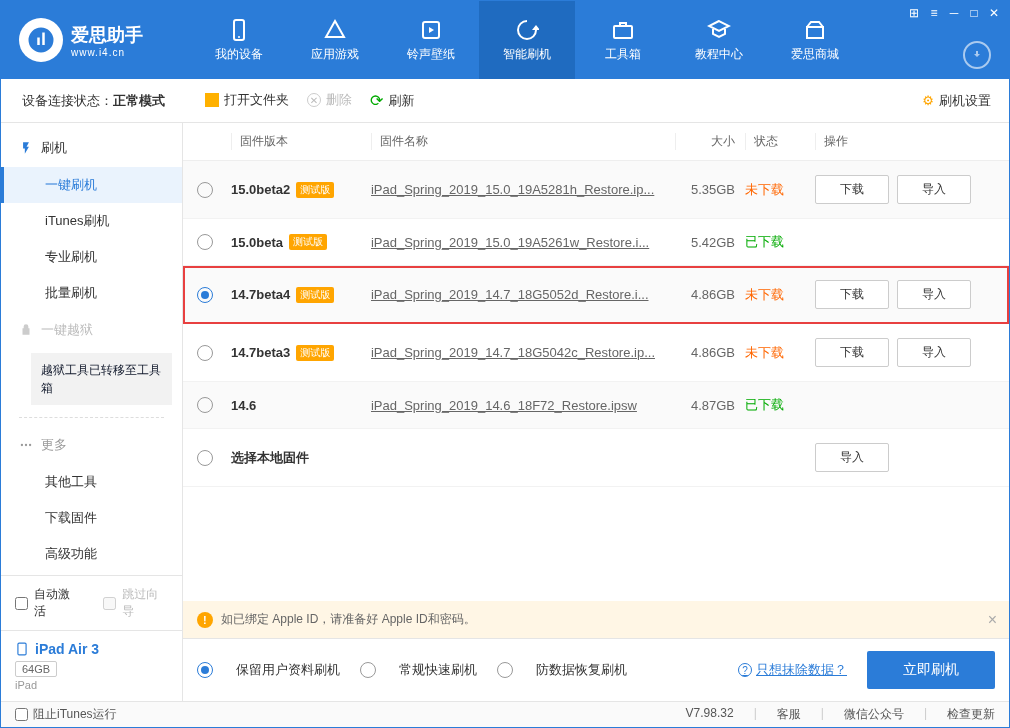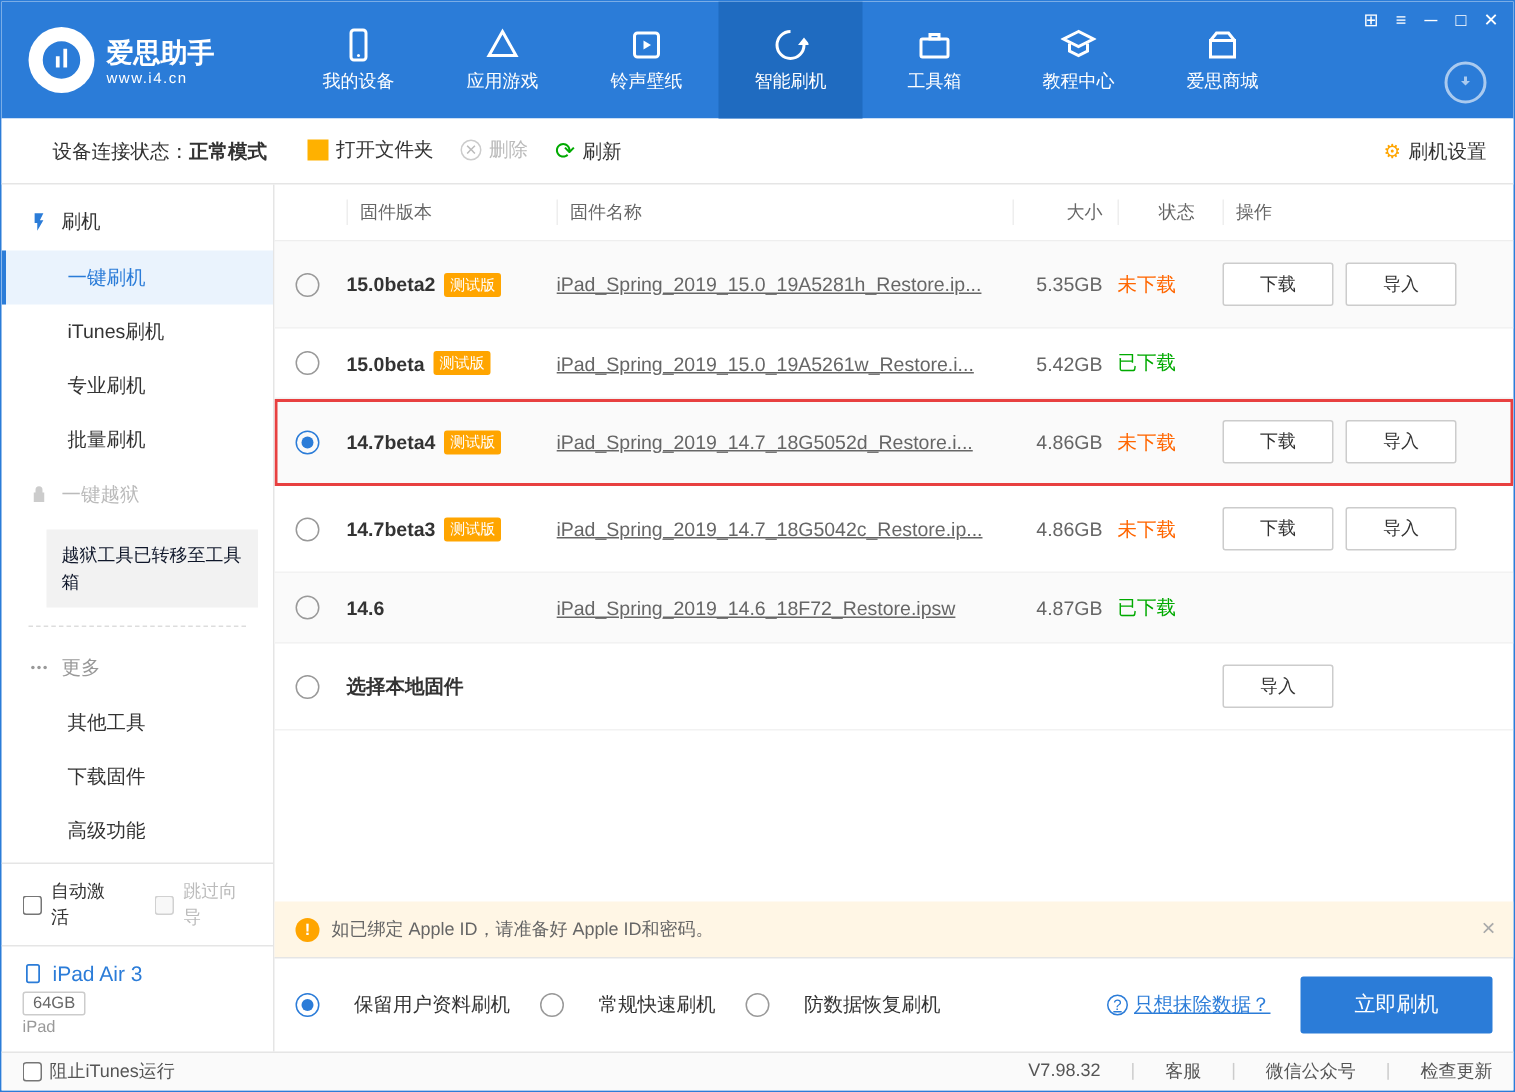--- a/index.html
+++ b/index.html
@@ -17,21 +17,21 @@
 .nav-item { width: 96px; display: flex; flex-direction: column; align-items: center; justify-content: center; color: #fff; cursor: pointer; gap: 4px; }
 .nav-item.active { background: #1f6bc0; }
 .nav-item svg { width: 24px; height: 24px; fill: #fff; }
 .nav-item span { font-size: 12px; }
 .win-controls { position: absolute; top: 0; right: 0; display: flex; gap: 2px; padding: 4px 6px; }
 .win-controls span { color: #fff; width: 18px; height: 16px; display: flex; align-items: center; justify-content: center; cursor: pointer; font-size: 12px; }
 .header-circle { position: absolute; right: 18px; top: 40px; width: 28px; height: 28px; border: 2px solid rgba(255,255,255,.6); border-radius: 50%; display: flex; align-items: center; justify-content: center; }
 
 
 .toolbar { height: 44px; background: #fff; display: flex; align-items: center; border-bottom: 1px solid #e5e5e5; }
-.conn-status { width: 190px; padding-left: 34px; font-size: 13px; }
+.conn-status { width: 190px; padding-left: 21px; font-size: 13px; }
 .conn-status b { font-weight: bold; }
 .tool-actions { display: flex; align-items: flex-start; gap: 18px; padding-left: 14px; flex: 1; }
 .tool-btn { display: flex; align-items: center; gap: 5px; cursor: pointer; font-size: 13px; }
 .tool-btn.disabled { color: #bbb; }
 .sq-icon { width: 14px; height: 14px; background: #ffb100; }
 .settings-btn { margin-left: auto; margin-right: 18px; display: flex; align-items: center; gap: 5px; cursor: pointer; font-size: 13px; }
 .gear { color: #ffa500; }
 
 
 .body { display: flex; height: calc(100% - 78px - 44px - 26px); }
@@ -40,32 +40,32 @@
 .side-head { display: flex; align-items: center; gap: 8px; padding: 10px 18px; cursor: pointer; }
 .side-head svg { width: 14px; height: 14px; }
 .side-item { padding: 9px 18px 9px 44px; cursor: pointer; font-size: 13px; }
 .side-item.active { background: #eaf3fd; color: #2b7cd8; border-left: 3px solid #2b7cd8; padding-left: 41px; }
 .side-note { margin: 4px 10px 4px 30px; background: #f2f2f2; padding: 8px 10px; font-size: 12px; color: #0f172a; line-height: 1.5; }
 .side-divider { border-top: 1px dashed #ddd; margin: 8px 18px; }
 
 .side-bottom { margin-top: auto; border-top: 1px solid #e5e5e5; }
 .chk-row { display: flex; align-items: center; gap: 6px; padding: 10px 14px; font-size: 12px; }
 .device-box { border-top: 1px solid #e5e5e5; padding: 10px 14px; }
-.device-name { color: #2b7cd8; font-weight: normal; font-size: 14px; display: flex; align-items: center; gap: 6px; }
+.device-name { color: #2b7cd8; font-weight: bold; font-size: 14px; display: flex; align-items: center; gap: 6px; }
 .device-badge { display: inline-block; border: 1px solid #ccc; border-radius: 2px; padding: 1px 6px; font-size: 11px; color: #666; margin-top: 4px; }
 .device-sub { color: #999; font-size: 11px; margin-top: 2px; }
 
 
 .main { flex: 1; display: flex; flex-direction: column; position: relative; }
 .col-headers { display: flex; padding: 10px 14px; border-bottom: 1px solid #eee; color: #666; font-size: 12px; }
 .col-headers .c1 { width: 34px; }
 .col-headers .c2 { width: 140px; border-left: 1px solid #eee; padding-left: 8px; }
 .col-headers .c3 { flex: 1; border-left: 1px solid #eee; padding-left: 8px; }
 .col-headers .c4 { width: 70px; border-left: 1px solid #eee; padding-left: 8px; text-align: right; padding-right: 10px;}
-.col-headers .c5 { width: 70px; border-left: 1px solid #eee; padding-left: 8px; text-align: center; }
+.col-headers .c5 { width: 70px; border-left: 1px solid #eee; padding-left: 8px; }
 .col-headers .c6 { width: 180px; border-left: 1px solid #eee; padding-left: 8px; }
 
 .fw-list { flex: 1; overflow: auto; }
 .fw-row { display: flex; align-items: center; padding: 14px; border-bottom: 1px solid #f2f2f2; font-size: 13px; }
 .fw-row:nth-child(odd) { background: #fafafa; }
 .fw-row.highlighted { outline: 2px solid #e84040; outline-offset: -2px; }
 .radio { width: 16px; height: 16px; border: 1px solid #999; border-radius: 50%; margin-right: 18px; position: relative; cursor: pointer; }
 .radio.checked::after { content:''; position:absolute; inset:3px; background:#2b7cd8; border-radius:50%; }
 .radio.checked { border-color: #2b7cd8; }
 .ver { width: 140px; display: flex; align-items: center; gap: 6px; font-weight: bold; }

